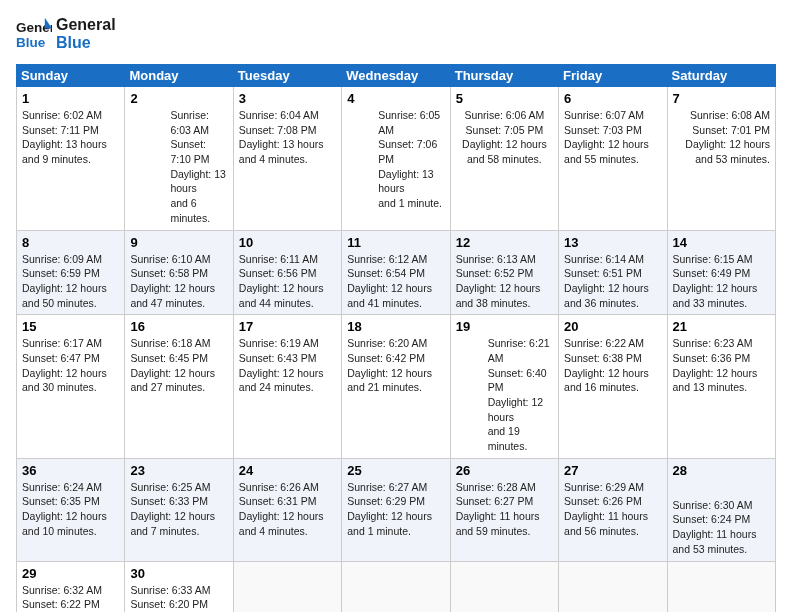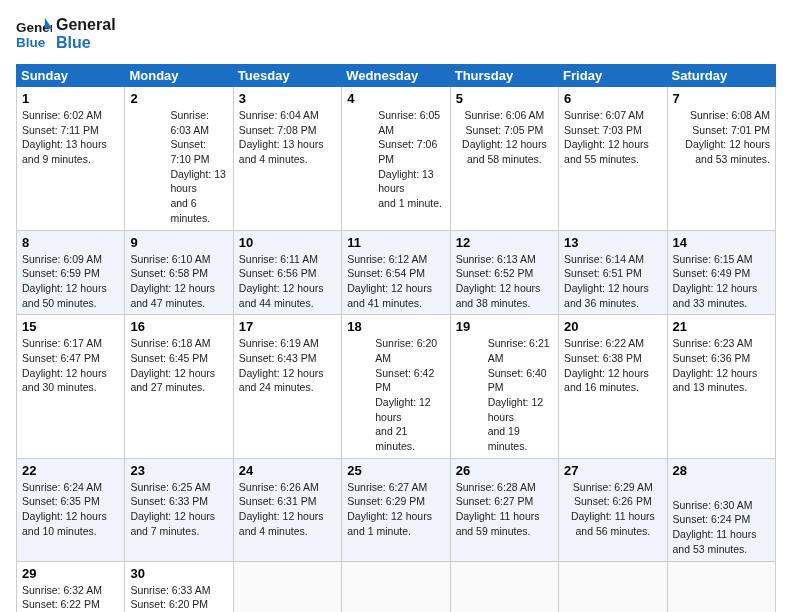--- a/index.html
+++ b/index.html
@@ -226,21 +226,21 @@
         </td>
         <td>
           <span class="day-number">17</span>
           <div class="day-info" style="white-space: pre-line;">Sunrise: 6:19 AM
 Sunset: 6:43 PM
 Daylight: 12 hours
 and 24 minutes.</div>
         </td>
         <td>
           <span class="day-number">18</span>
-          <div class="day-info" style="white-space: pre-line; margin-left: 28px;">Sunrise: 6:20 AM
+          <div class="day-info" style="white-space: pre-line;">Sunrise: 6:20 AM
 Sunset: 6:42 PM
 Daylight: 12 hours
 and 21 minutes.</div>
         </td>
         <td>
           <span class="day-number">19</span>
           <div class="day-info" style="white-space: pre-line; margin-left: 32px;">Sunrise: 6:21 AM
 Sunset: 6:40 PM
 Daylight: 12 hours
 and 19 minutes.</div>
@@ -255,21 +255,21 @@
         <td>
           <span class="day-number">21</span>
           <div class="day-info" style="white-space: pre-line;">Sunrise: 6:23 AM
 Sunset: 6:36 PM
 Daylight: 12 hours
 and 13 minutes.</div>
         </td>
       </tr>
       <tr>
         <td>
-          <span class="day-number">22</span>
+          <span class="day-number">36</span>
           <div class="day-info" style="white-space: pre-line;">Sunrise: 6:24 AM
 Sunset: 6:35 PM
 Daylight: 12 hours
 and 10 minutes.</div>
         </td>
         <td>
           <span class="day-number">23</span>
           <div class="day-info" style="white-space: pre-line;">Sunrise: 6:25 AM
 Sunset: 6:33 PM
 Daylight: 12 hours
@@ -291,21 +291,21 @@
         </td>
         <td>
           <span class="day-number">26</span>
           <div class="day-info" style="white-space: pre-line;">Sunrise: 6:28 AM
 Sunset: 6:27 PM
 Daylight: 11 hours
 and 59 minutes.</div>
         </td>
         <td>
           <span class="day-number">27</span>
-          <div class="day-info" style="white-space: pre-line; text-align: center;">Sunrise: 6:29 AM
+          <div class="day-info" style="white-space: pre-line;">Sunrise: 6:29 AM
 Sunset: 6:26 PM
 Daylight: 11 hours
 and 56 minutes.</div>
         </td>
         <td>
           <span class="day-number">28</span>
           <div class="day-info" style="white-space: pre-line; margin-top: 20px;">Sunrise: 6:30 AM
 Sunset: 6:24 PM
 Daylight: 11 hours
 and 53 minutes.</div>

